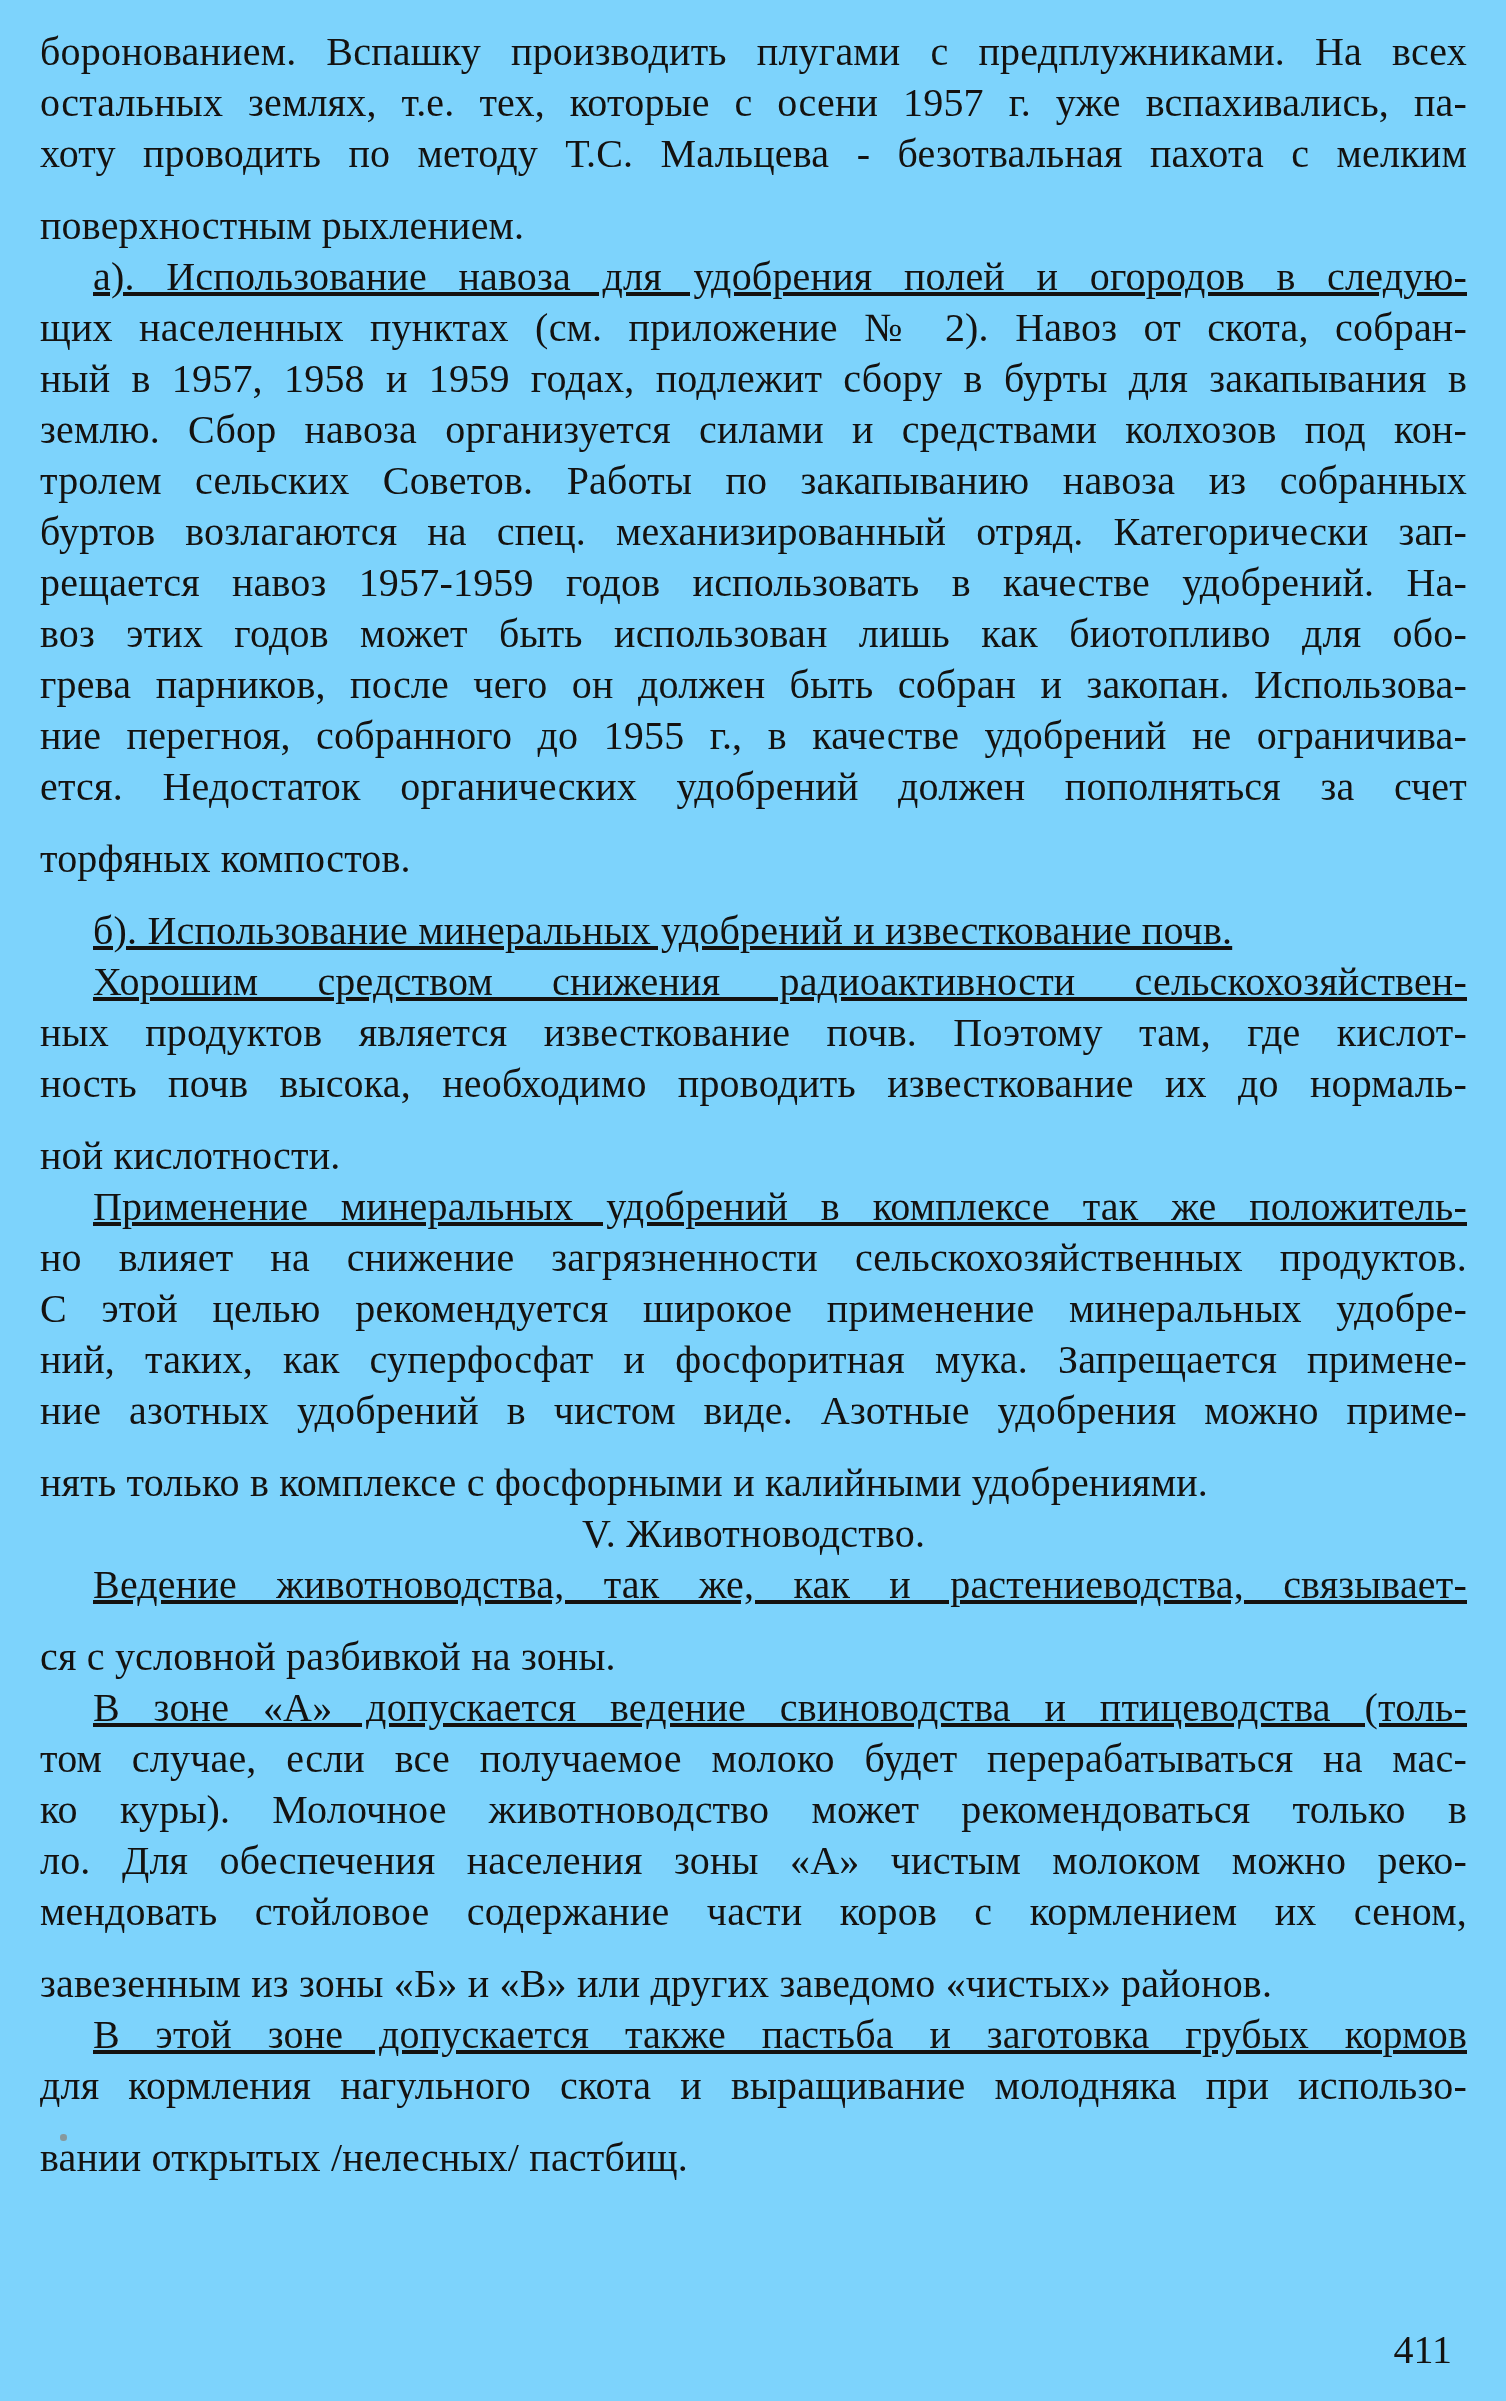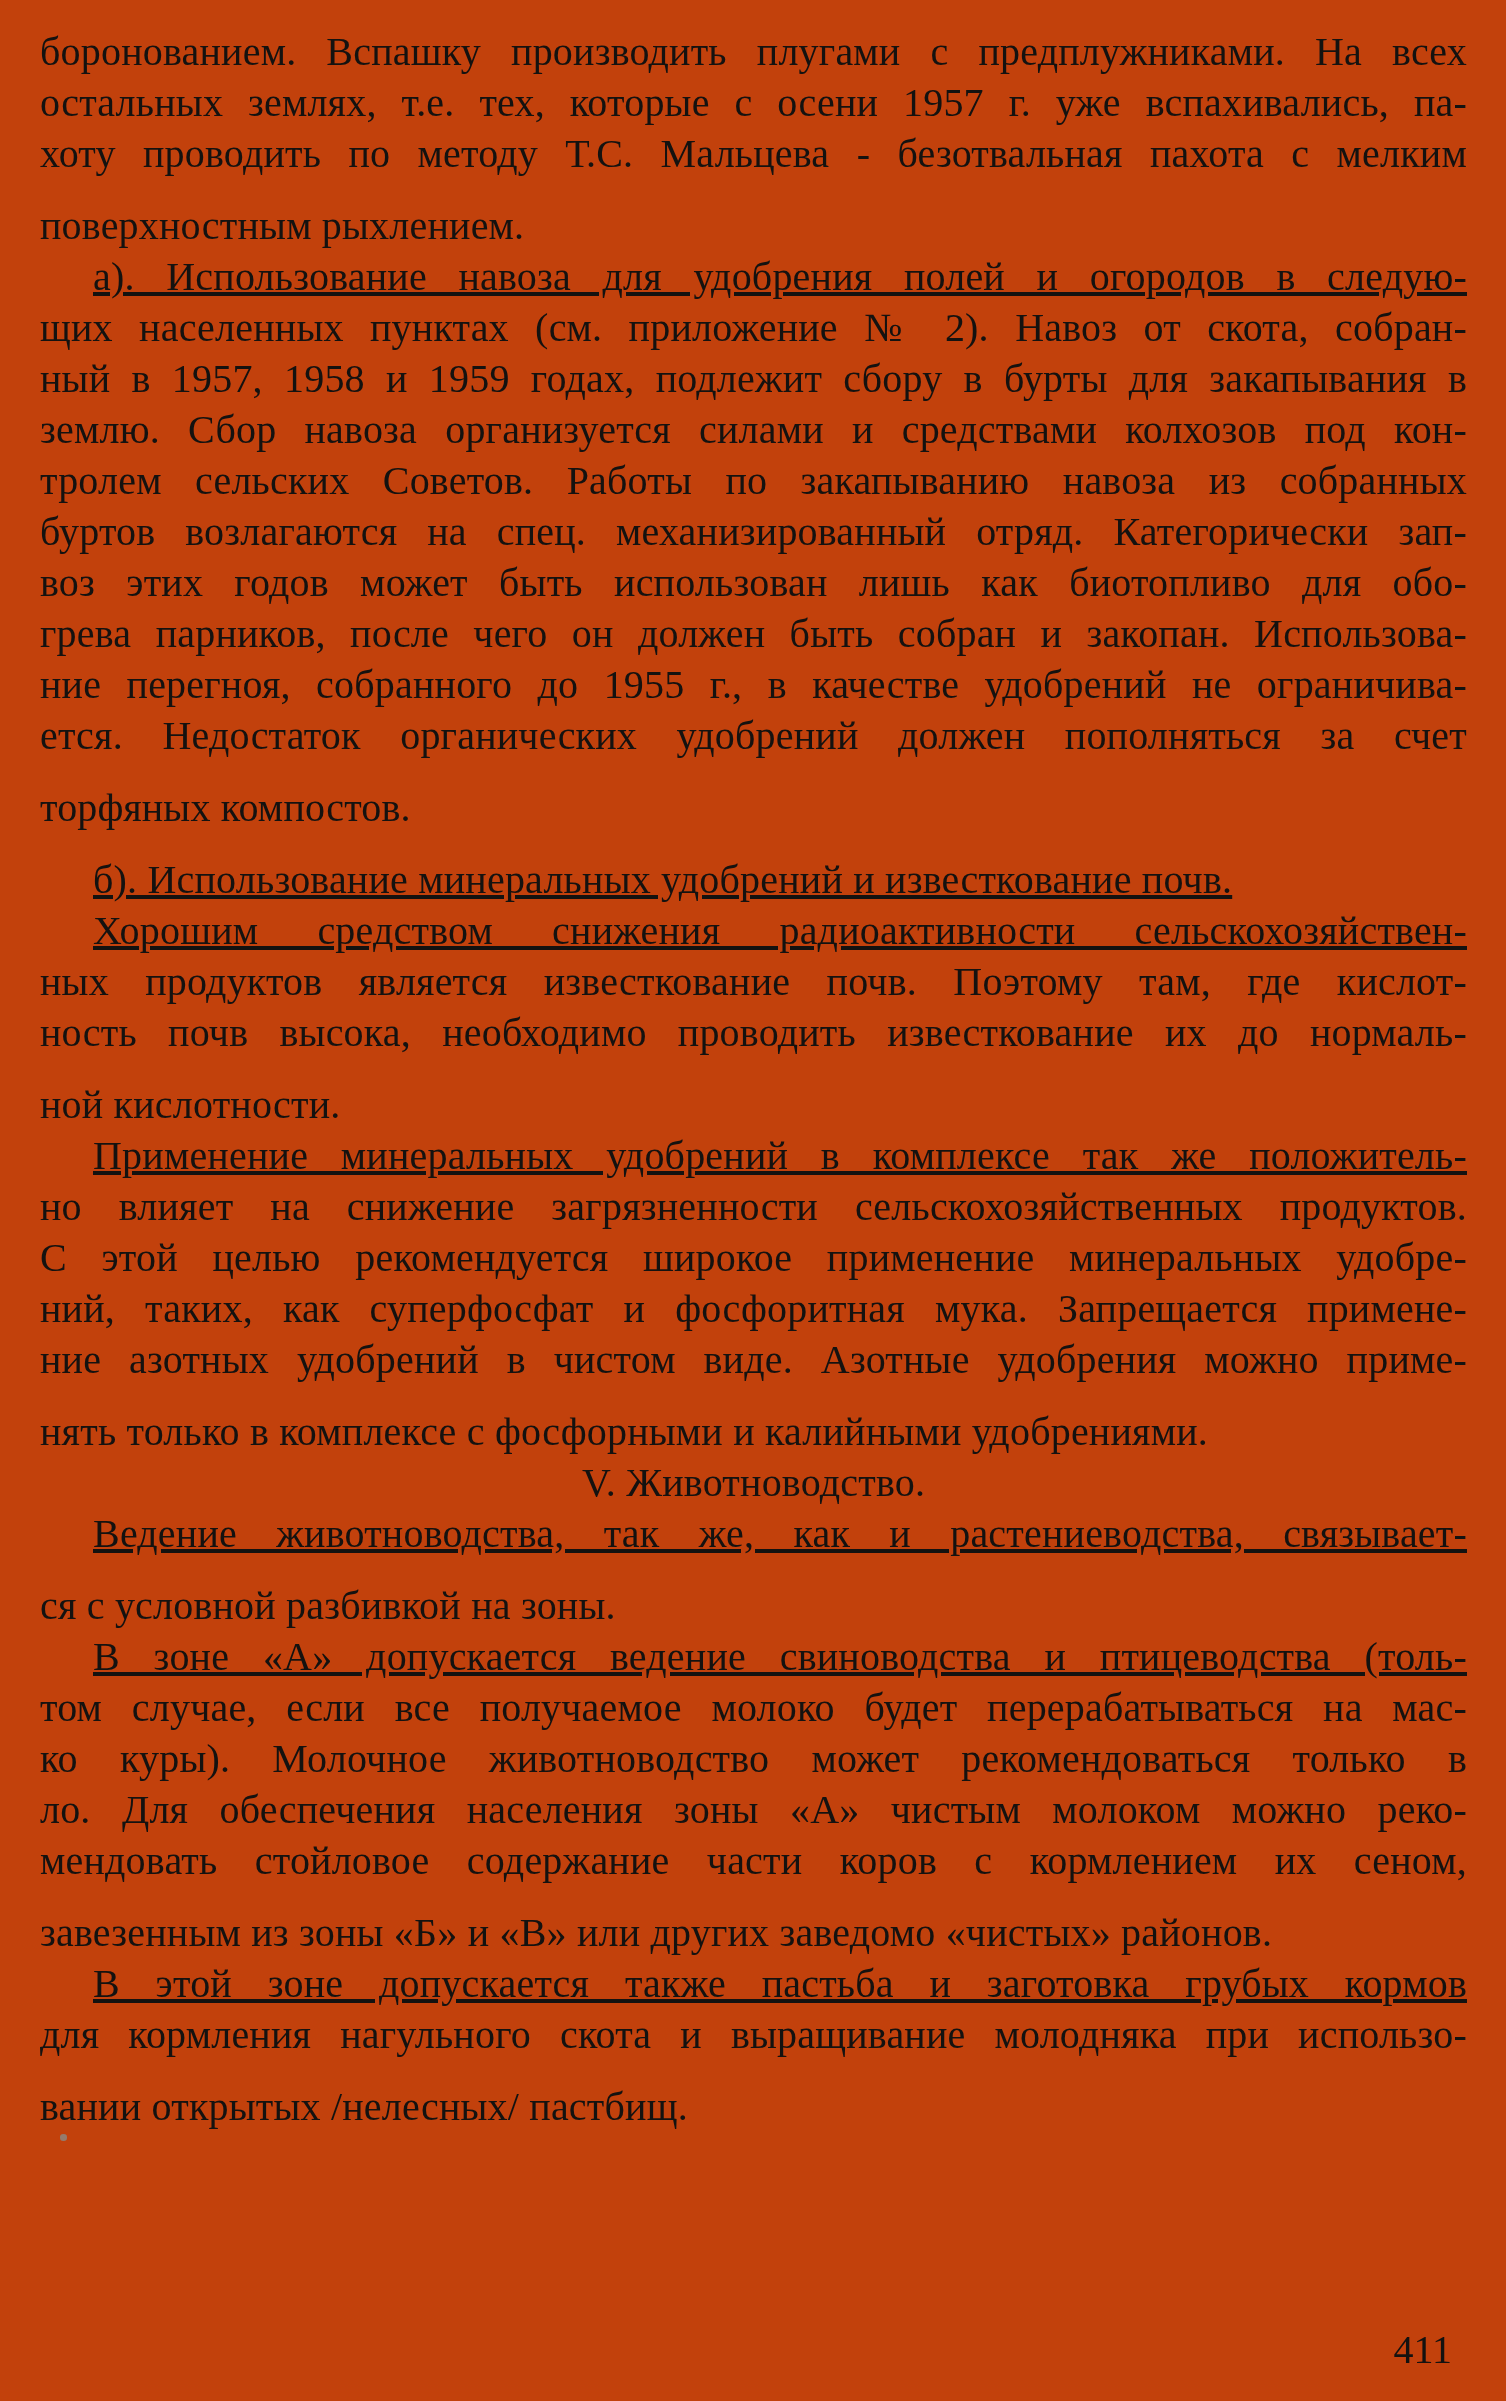--- a/index.html
+++ b/index.html
@@ -6,21 +6,21 @@
 
   html, body {
     background: #e8e8e6;
   }
 
   .page {
     position: relative;
     width: 1507px;
     height: 2401px;
     margin: 0 auto;
-    background: #c2410c;
+    background: #7dd3fc;
     color: #141210;
     font-family: "Liberation Serif", "DejaVu Serif", serif;
     overflow: hidden;
   }
 
   .content {
     padding: 26px 40px 0 40px;
   }
 
   .line {
@@ -80,20 +80,21 @@
         <div class="line">хоту проводить по методу Т.С. Мальцева - безотвальная пахота с мелким</div>
         <div class="line last">поверхностным рыхлением.</div>
       </div>
       <div class="paragraph">
         <div class="line indent">а). Использование навоза для удобрения полей и огородов в следую-</div>
         <div class="line">щих населенных пунктах (см. приложение № 2). Навоз от скота, собран-</div>
         <div class="line">ный в 1957, 1958 и 1959 годах, подлежит сбору в бурты для закапывания в</div>
         <div class="line">землю. Сбор навоза организуется силами и средствами колхозов под кон-</div>
         <div class="line">тролем сельских Советов. Работы по закапыванию навоза из собранных</div>
         <div class="line">буртов возлагаются на спец. механизированный отряд. Категорически зап-</div>
+        <div class="line">рещается навоз 1957-1959 годов использовать в качестве удобрений. На-</div>
         <div class="line">воз этих годов может быть использован лишь как биотопливо для обо-</div>
         <div class="line">грева парников, после чего он должен быть собран и закопан. Использова-</div>
         <div class="line">ние перегноя, собранного до 1955 г., в качестве удобрений не ограничива-</div>
         <div class="line">ется. Недостаток органических удобрений должен пополняться за счет</div>
         <div class="line last">торфяных компостов.</div>
       </div>
       <div class="paragraph">
         <div class="line last indent">б). Использование минеральных удобрений и известкование почв.</div>
       </div>
       <div class="paragraph">

